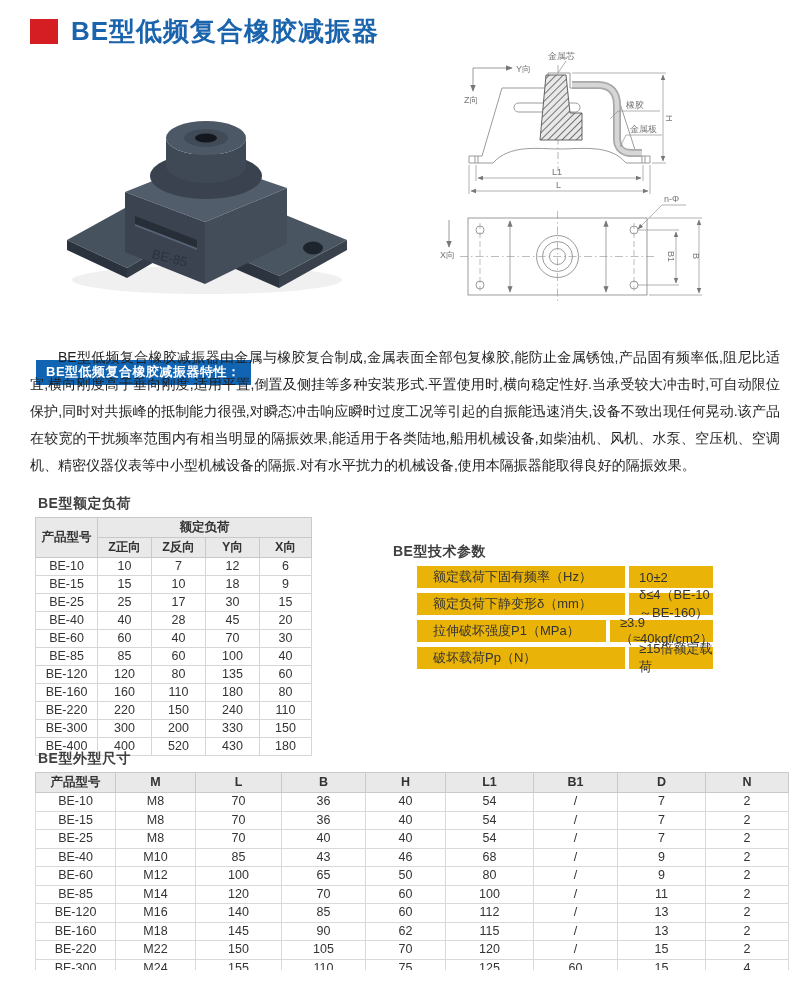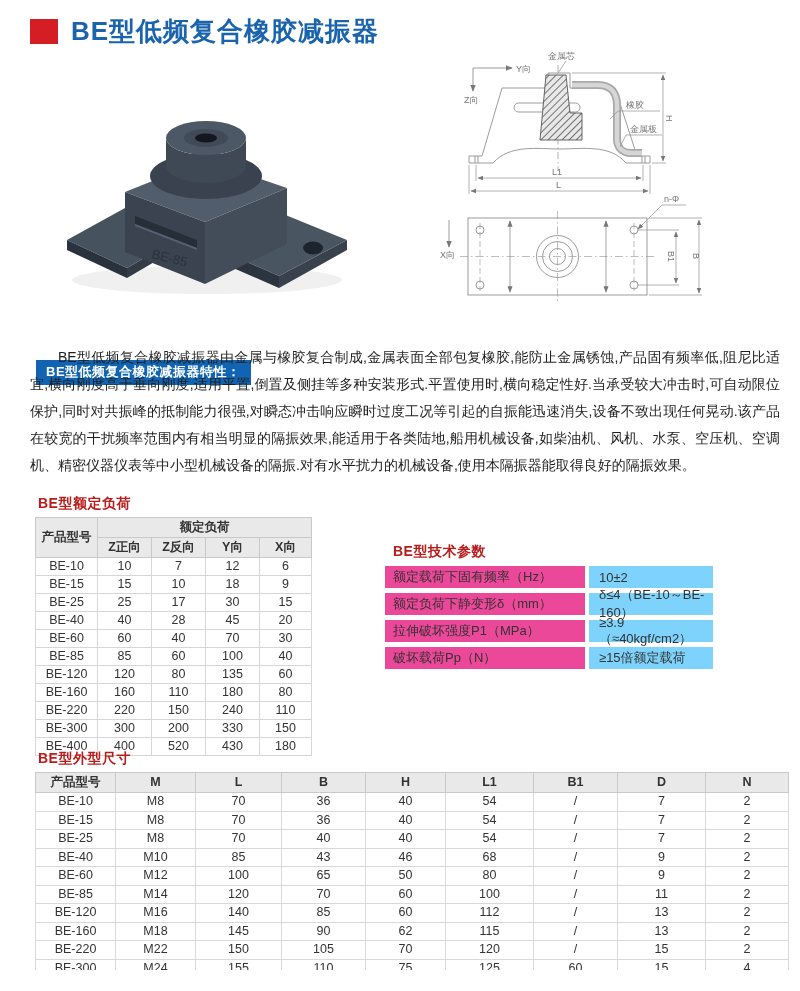--- a/index.html
+++ b/index.html
@@ -16,36 +16,36 @@
   .drawing{position:absolute;left:430px;top:45px;width:360px;height:270px;}
   .drawing text{font-family:"Liberation Sans","DejaVu Sans",sans-serif;}
 
   
   .feature-banner{position:absolute;left:36px;top:320px;background:#1164b2;color:#fff;
     font-size:13px;font-weight:bold;padding:3px 10px 4px;letter-spacing:.5px;}
   .description{position:absolute;left:30px;top:344px;width:750px;font-size:14px;line-height:27px;
     color:#1e1e1e;text-align:justify;text-indent:2em;}
 
   
-  .sec-title{position:absolute;font-size:14px;font-weight:bold;color:#b91c1c;letter-spacing:.5px;}
+  .sec-title{position:absolute;font-size:14px;font-weight:bold;color:#404040;letter-spacing:.5px;}
   .sec1-title{left:38px;top:495px;}
   .sec2-title{left:393px;top:543px;}
   .sec3-title{left:38px;top:750px;text-align:center;}
 
   
   table.t1{position:absolute;left:35px;top:517px;width:276px;border-collapse:collapse;
     table-layout:fixed;font-size:12.5px;color:#333;text-align:center;}
   .t1 th{background:#e9e9e9;font-weight:bold;border:1px solid #c9c9c9;padding:2px 0;line-height:15px;}
   .t1 td{border:1px solid #d6d6d6;background:#fff;padding:1px 0;line-height:15px;}
 
   
   .tech-params{position:absolute;left:385px;top:566px;width:328px;display:flex;flex-direction:column;gap:5px;}
   .tp-row{display:flex;gap:4px;height:22px;}
-  .tp-label{width:192px;background:#ec4899;font-size:13px;color:#333;display:flex;align-items:center;padding-left:8px;}
-  .tp-value{flex:1;background:#7dd3fc;font-size:13px;color:#333;display:flex;align-items:center;padding-left:10px;}
+  .tp-label{width:192px;background:#eab308;font-size:13px;color:#333;display:flex;align-items:center;padding-left:16px;margin-left:32px;}
+  .tp-value{flex:1;background:#eab308;font-size:13px;color:#333;display:flex;align-items:center;padding-left:10px;}
 
   
   table.t2{position:absolute;left:35px;top:772px;width:753px;border-collapse:collapse;
     table-layout:fixed;font-size:12.5px;color:#333;text-align:center;}
   .t2 th{background:#e9e9e9;font-weight:bold;border:1px solid #c9c9c9;padding:2px 0;line-height:15px;}
   .t2 td{border:1px solid #d9d9d9;background:#fff;padding:1px 0;line-height:15.5px;}
 </style>
 </head>
 <body>
 

